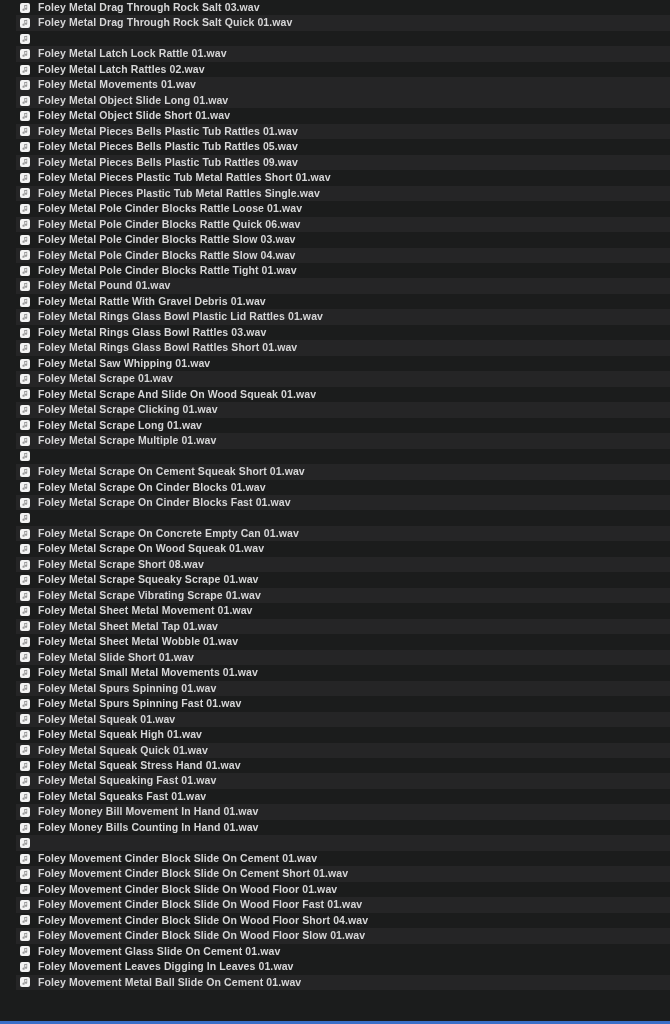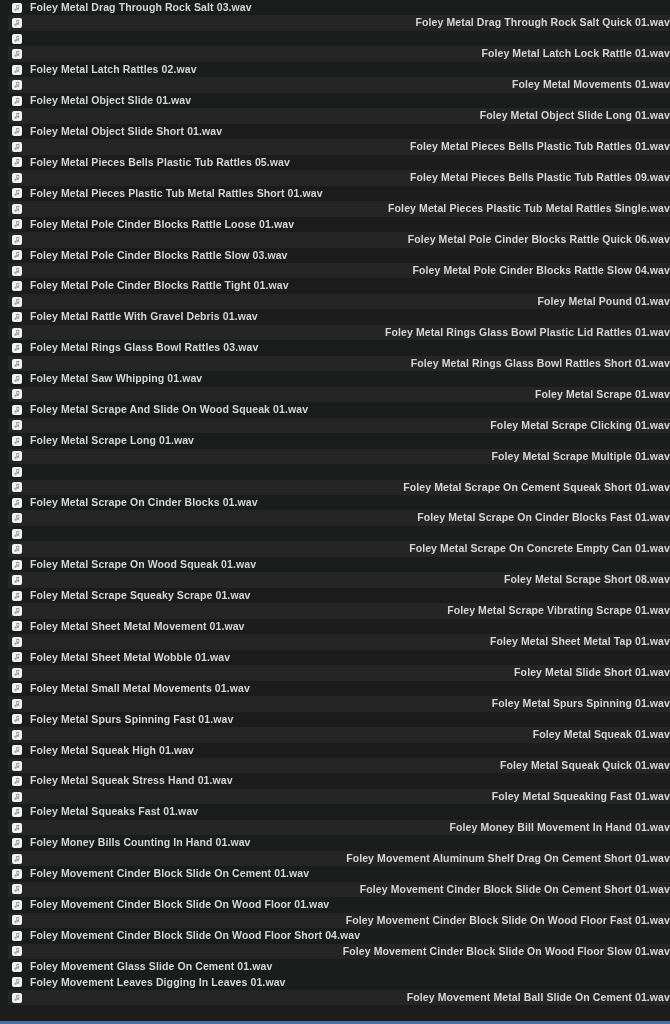--- a/index.html
+++ b/index.html
@@ -10,33 +10,32 @@
   .screen {
     position: relative;
     width: 670px;
     height: 1024px;
     overflow: hidden;
     background: var(--row-dark, #1b1c1c);
     font-family: "Liberation Sans", sans-serif;
   }
   .rows {
     position: absolute;
-    top: 0; left: 8px; right: 0;
+    top: 0; left: 16px; right: 0;
     height: 866px;
   }
   .row {
     height: 15.47px;
     display: flex;
     align-items: center;
     background: var(--row-dark, #1b1c1c);
     white-space: nowrap;
   }
   .row.alt {
     background: var(--row-light, #252526);
-    justify-content: space-between;
   }
   .icon {
     flex: 0 0 auto;
     width: 10px;
     height: 10px;
     margin-left: 4px;
     margin-right: 8px;
     display: inline-flex;
   }
   .label {
@@ -110,29 +109,20 @@
   <div class="row alt">
     <span class="icon">
       <svg width="10" height="10" viewBox="0 0 10 10" aria-hidden="true">
         <rect x="0" y="0" width="10" height="10" rx="2" class="i-bg" fill="#f3f3f3"></rect>
         <path d="M4 2.2 L7.2 1.7 L7.2 5.7 A1.15 1.15 0 1 1 6.5 4.65 L6.5 3 L4.7 3.3 L4.7 6.7 A1.15 1.15 0 1 1 4 5.65 Z" class="i-glyph" fill="#9a9a9a"></path>
       </svg>
     </span>
     <span class="label">Foley Metal Movements 01.wav</span>
   </div>
 
-  <div class="row">
-    <span class="icon">
-      <svg width="10" height="10" viewBox="0 0 10 10" aria-hidden="true">
-        <rect x="0" y="0" width="10" height="10" rx="2" class="i-bg" fill="#f3f3f3"></rect>
-        <path d="M4 2.2 L7.2 1.7 L7.2 5.7 A1.15 1.15 0 1 1 6.5 4.65 L6.5 3 L4.7 3.3 L4.7 6.7 A1.15 1.15 0 1 1 4 5.65 Z" class="i-glyph" fill="#9a9a9a"></path>
-      </svg>
-    </span>
-    <span class="label">Foley Metal Object Slide 01.wav</span>
-  </div>
 
   <div class="row alt">
     <span class="icon">
       <svg width="10" height="10" viewBox="0 0 10 10" aria-hidden="true">
         <rect x="0" y="0" width="10" height="10" rx="2" class="i-bg" fill="#f3f3f3"></rect>
         <path d="M4 2.2 L7.2 1.7 L7.2 5.7 A1.15 1.15 0 1 1 6.5 4.65 L6.5 3 L4.7 3.3 L4.7 6.7 A1.15 1.15 0 1 1 4 5.65 Z" class="i-glyph" fill="#9a9a9a"></path>
       </svg>
     </span>
     <span class="label">Foley Metal Object Slide Long 01.wav</span>
   </div>
@@ -605,21 +595,20 @@
     <span class="label">Foley Money Bills Counting In Hand 01.wav</span>
   </div>
 
   <div class="row alt">
     <span class="icon">
       <svg width="10" height="10" viewBox="0 0 10 10" aria-hidden="true">
         <rect x="0" y="0" width="10" height="10" rx="2" class="i-bg" fill="#f3f3f3"></rect>
         <path d="M4 2.2 L7.2 1.7 L7.2 5.7 A1.15 1.15 0 1 1 6.5 4.65 L6.5 3 L4.7 3.3 L4.7 6.7 A1.15 1.15 0 1 1 4 5.65 Z" class="i-glyph" fill="#9a9a9a"></path>
       </svg>
     </span>
-    <span class="label">Foley Movement Aluminum Shelf Drag On Cement Short 01.wav</span>
   </div>
 
   <div class="row">
     <span class="icon">
       <svg width="10" height="10" viewBox="0 0 10 10" aria-hidden="true">
         <rect x="0" y="0" width="10" height="10" rx="2" class="i-bg" fill="#f3f3f3"></rect>
         <path d="M4 2.2 L7.2 1.7 L7.2 5.7 A1.15 1.15 0 1 1 6.5 4.65 L6.5 3 L4.7 3.3 L4.7 6.7 A1.15 1.15 0 1 1 4 5.65 Z" class="i-glyph" fill="#9a9a9a"></path>
       </svg>
     </span>
     <span class="label">Foley Movement Cinder Block Slide On Cement 01.wav</span>

